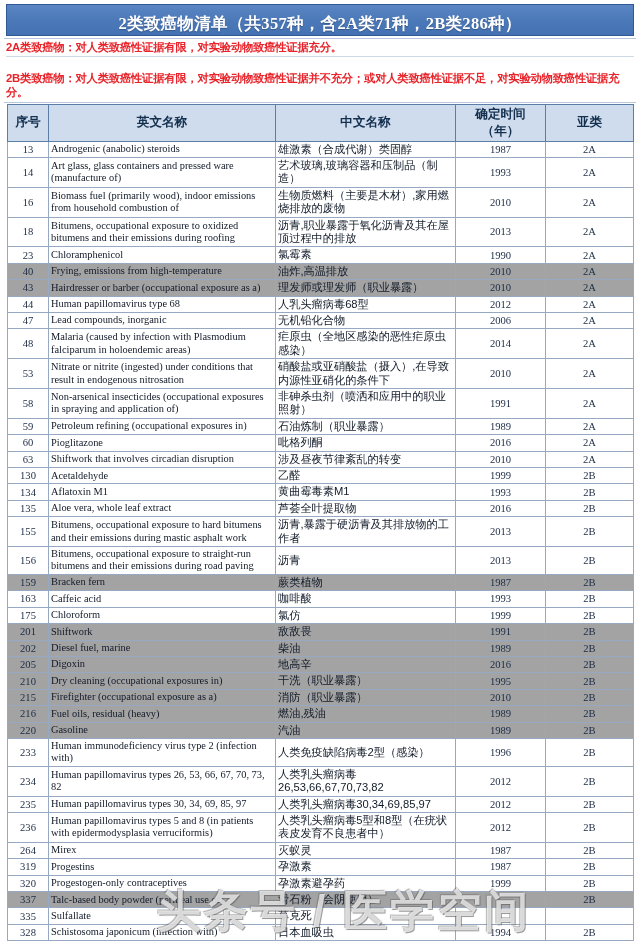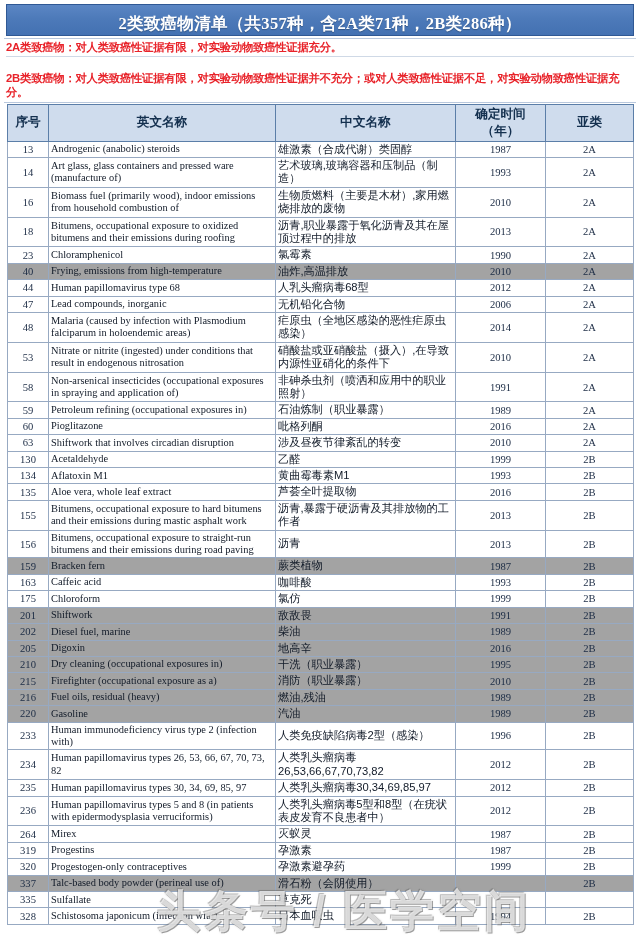--- a/index.html
+++ b/index.html
@@ -206,20 +206,27 @@
           <td class="year">1990</td>
           <td class="sub">2A</td>
         </tr>
         <tr class="hl">
           <td class="no">40</td>
           <td class="en">Frying, emissions from high-temperature</td>
           <td class="cn">油炸,高温排放</td>
           <td class="year">2010</td>
           <td class="sub">2A</td>
         </tr>
+        <tr class="hl">
+          <td class="no">43</td>
+          <td class="en">Hairdresser or barber (occupational exposure as a)</td>
+          <td class="cn">理发师或理发师（职业暴露）</td>
+          <td class="year">2010</td>
+          <td class="sub">2A</td>
+        </tr>
         <tr class="plain">
           <td class="no">44</td>
           <td class="en">Human papillomavirus type 68</td>
           <td class="cn">人乳头瘤病毒68型</td>
           <td class="year">2012</td>
           <td class="sub">2A</td>
         </tr>
         <tr class="plain">
           <td class="no">47</td>
           <td class="en">Lead compounds, inorganic</td>

